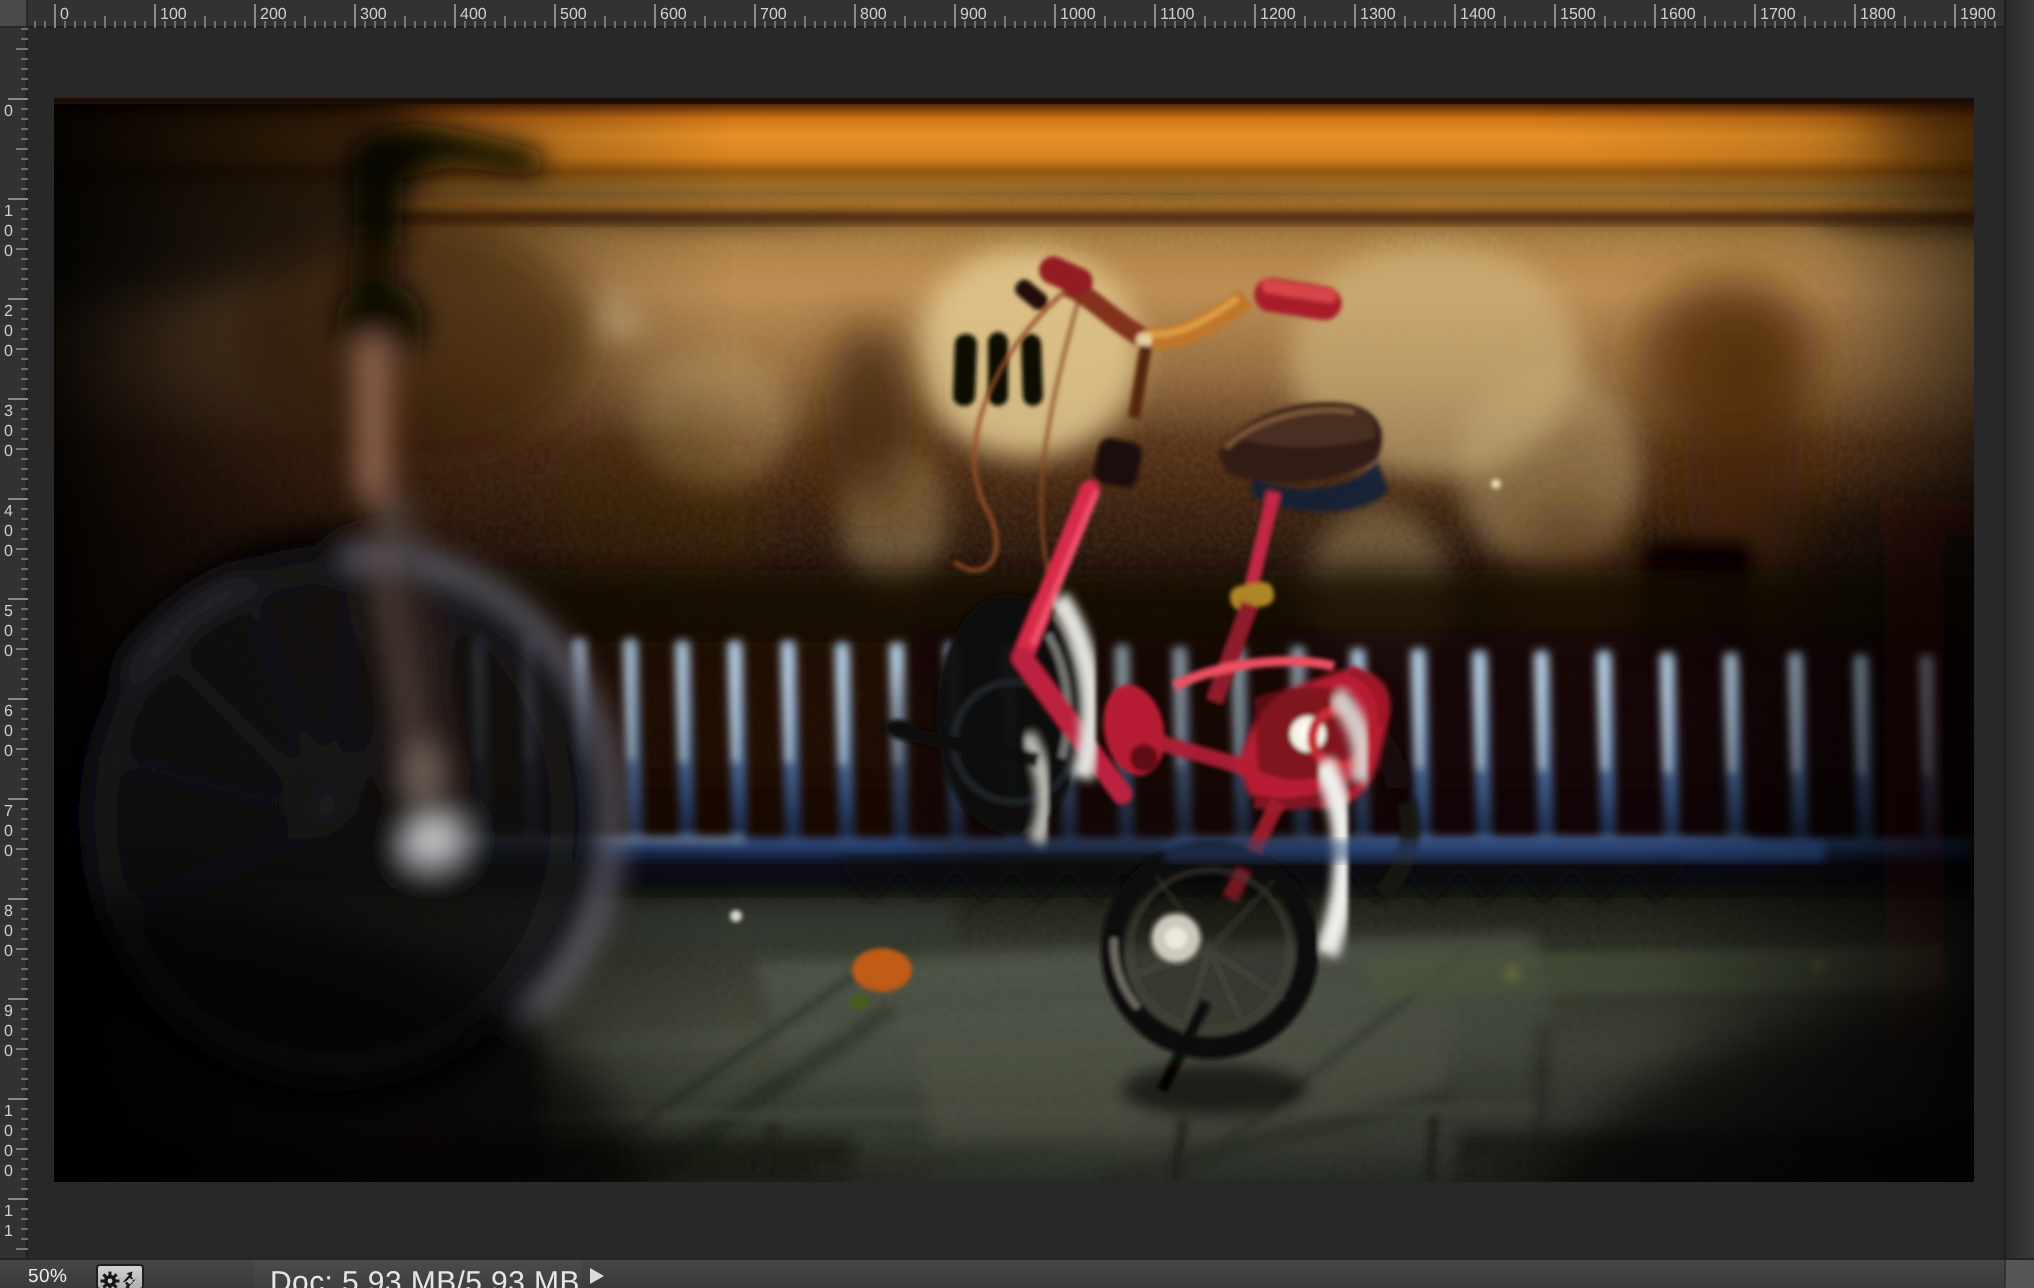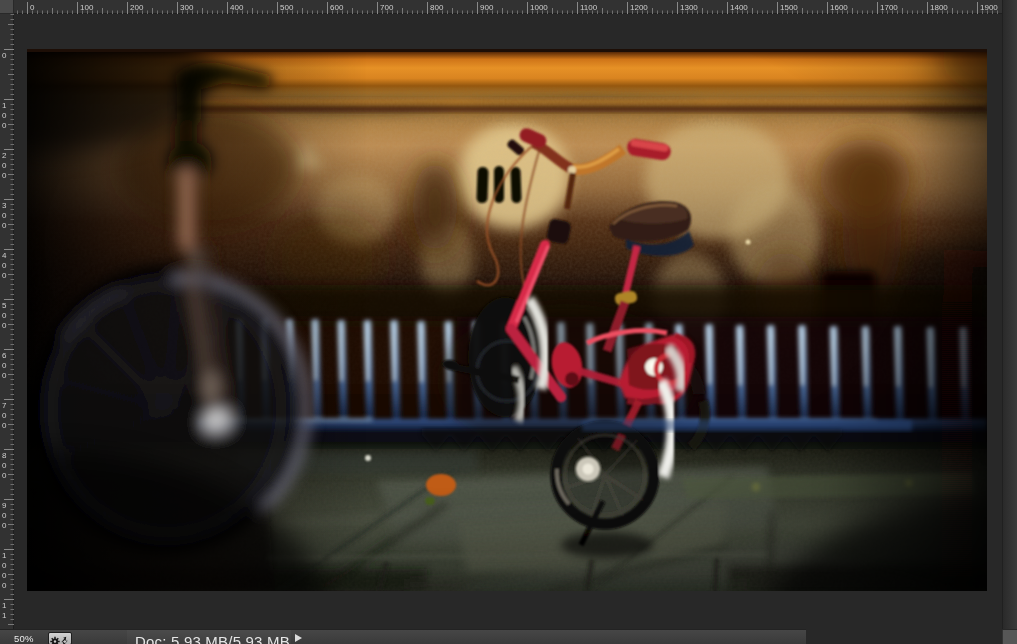--- a/index.html
+++ b/index.html
@@ -828,21 +828,21 @@
  <ellipse cx="188" cy="369" rx="8" ry="6.5" fill="#cfcfcf" transform="rotate(-18 188 369)"></ellipse>
  <ellipse cx="184" cy="338" rx="9" ry="16" fill="#786a5e" opacity="0.85"></ellipse>
 </g>
 <ellipse cx="20" cy="570" rx="280" ry="170" fill="#000" opacity="0.62" filter="url(#b12)"></ellipse>
 <ellipse cx="968" cy="598" rx="240" ry="150" fill="#000" opacity="0.6" filter="url(#b12)"></ellipse>
 <ellipse cx="10" cy="25" rx="170" ry="80" fill="#000" opacity="0.62" filter="url(#b12)"></ellipse>
 <ellipse cx="990" cy="10" rx="75" ry="40" fill="#200e02" opacity="0.35" filter="url(#b12)"></ellipse>
 <rect x="0" y="0" width="960" height="3" fill="#1d0e06"></rect>
 </svg>
 
-<div style="position:absolute;left:0;top:629px;width:806px;height:15px;background:linear-gradient(#464646,#3a3a3a);border-top:1px solid #232323;opacity:0.999;box-sizing:border-box">
+<div style="position:absolute;left:0;top:629px;width:1017px;height:15px;background:linear-gradient(#464646,#3a3a3a);border-top:1px solid #232323;opacity:0.999;box-sizing:border-box">
  <div style="position:absolute;left:14px;top:3px;font-size:9.5px;letter-spacing:0.2px;color:#ececec">50%</div>
  <div style="position:absolute;left:48px;top:2px;width:22px;height:11px;background:linear-gradient(#d2d2d2,#b0b0b0);border:1px solid #1e1e1e;border-radius:2px">
    <svg width="22" height="11" viewBox="0 0 22 11">
      <g fill="#161616">
        <circle cx="6" cy="5.5" r="3"></circle>
        <g stroke="#161616" stroke-width="1.5">
             <line x1="6" y1="0.8" x2="6" y2="10.2"></line>
             <line x1="1.3" y1="5.5" x2="10.7" y2="5.5"></line>
             <line x1="2.7" y1="2.2" x2="9.3" y2="8.8"></line>
             <line x1="9.3" y1="2.2" x2="2.7" y2="8.8"></line>

